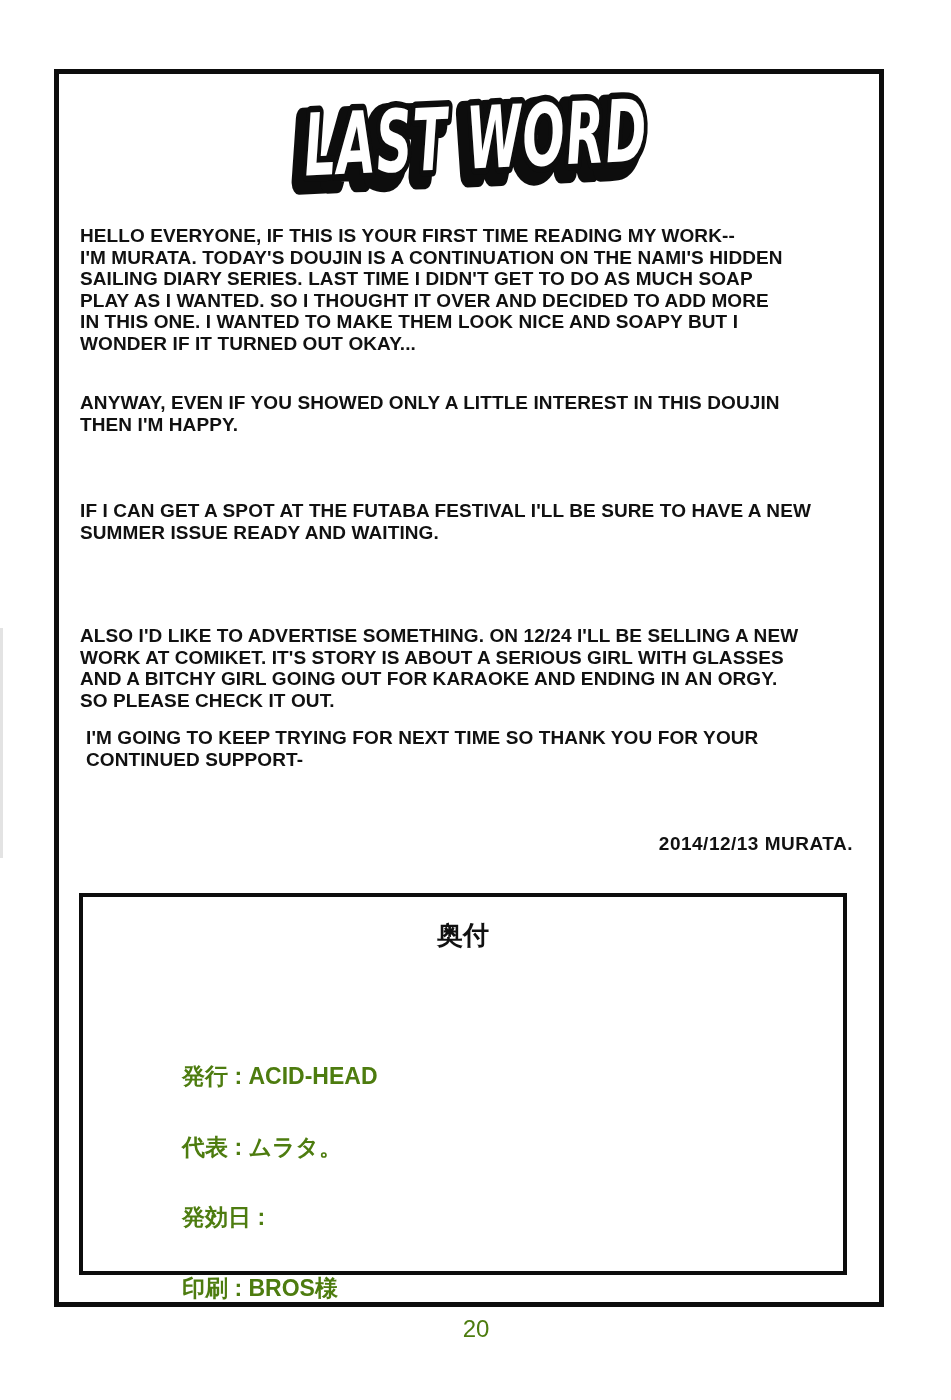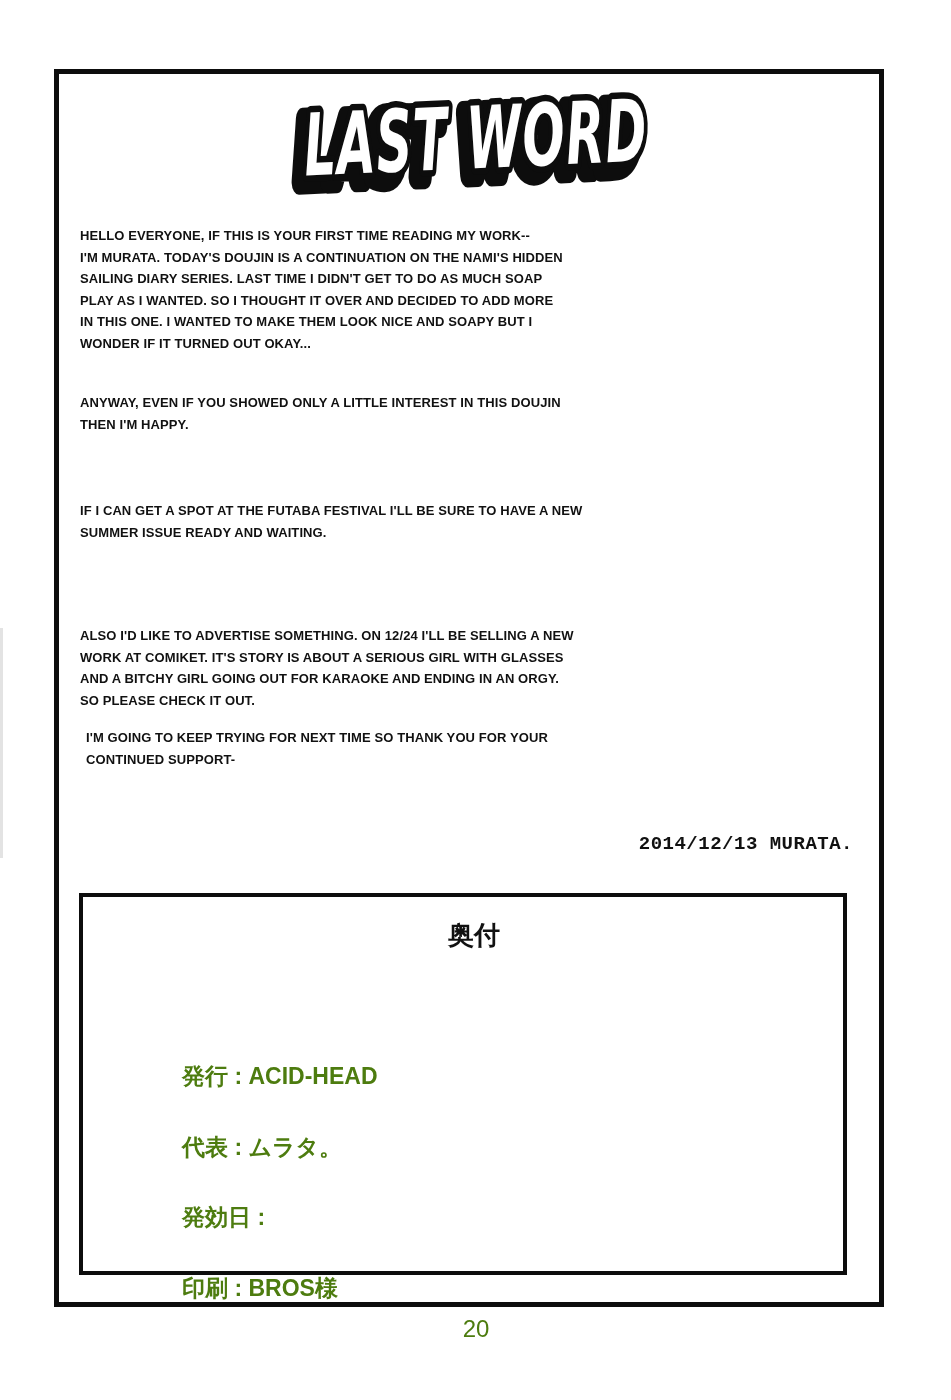--- a/index.html
+++ b/index.html
@@ -31,51 +31,50 @@
     font-weight:bold;font-style:italic;
     letter-spacing:2px;
   }
 
   
   .para{
     position:absolute;left:21px;
     margin:0;
     font-family:"Liberation Sans",sans-serif;
     font-weight:700;
-    font-size:13px;line-height:21.5px;
+    font-size:19px;line-height:21.5px;
     letter-spacing:.1px;
     white-space:pre;
     color:#111;
   }
   .p1{top:151px;}
   .p2{top:318px;}
   .p3{top:426px;}
   .p4{top:519px;margin-top:32px;}
   .p5{top:653px;left:27px;}
   .signoff{
     position:absolute;top:759px;right:26px;
-    font-family:Liberation Mono, monospace;
+    font-family:Liberation Sans, sans-serif;
     font-weight:700;font-size:19px;
     letter-spacing:.5px;color:#111;
   }
 
   
   .colophon{
     position:absolute;left:20px;top:819px;
     width:768px;height:382px;
     border:4px solid #0d0d0d;
     box-sizing:border-box;
     background:#fff;
   }
   .colophon-heading{
     position:absolute;top:21px;left:0;width:100%;
     text-align:center;
     font-size:26px;font-weight:700;
     color:#111;
-    padding-left:11px;
   }
   .colophon-rows{
     position:absolute;left:99px;top:121px;
     font-size:23px;line-height:23.5px;
     font-weight:600;white-space:pre;color:#4d7c0f;
   }
   .colophon-contacts{
     position:absolute;left:99px;top:241px;
     font-size:22px;line-height:25.5px;
     font-weight:400;white-space:pre;color:#151515;

